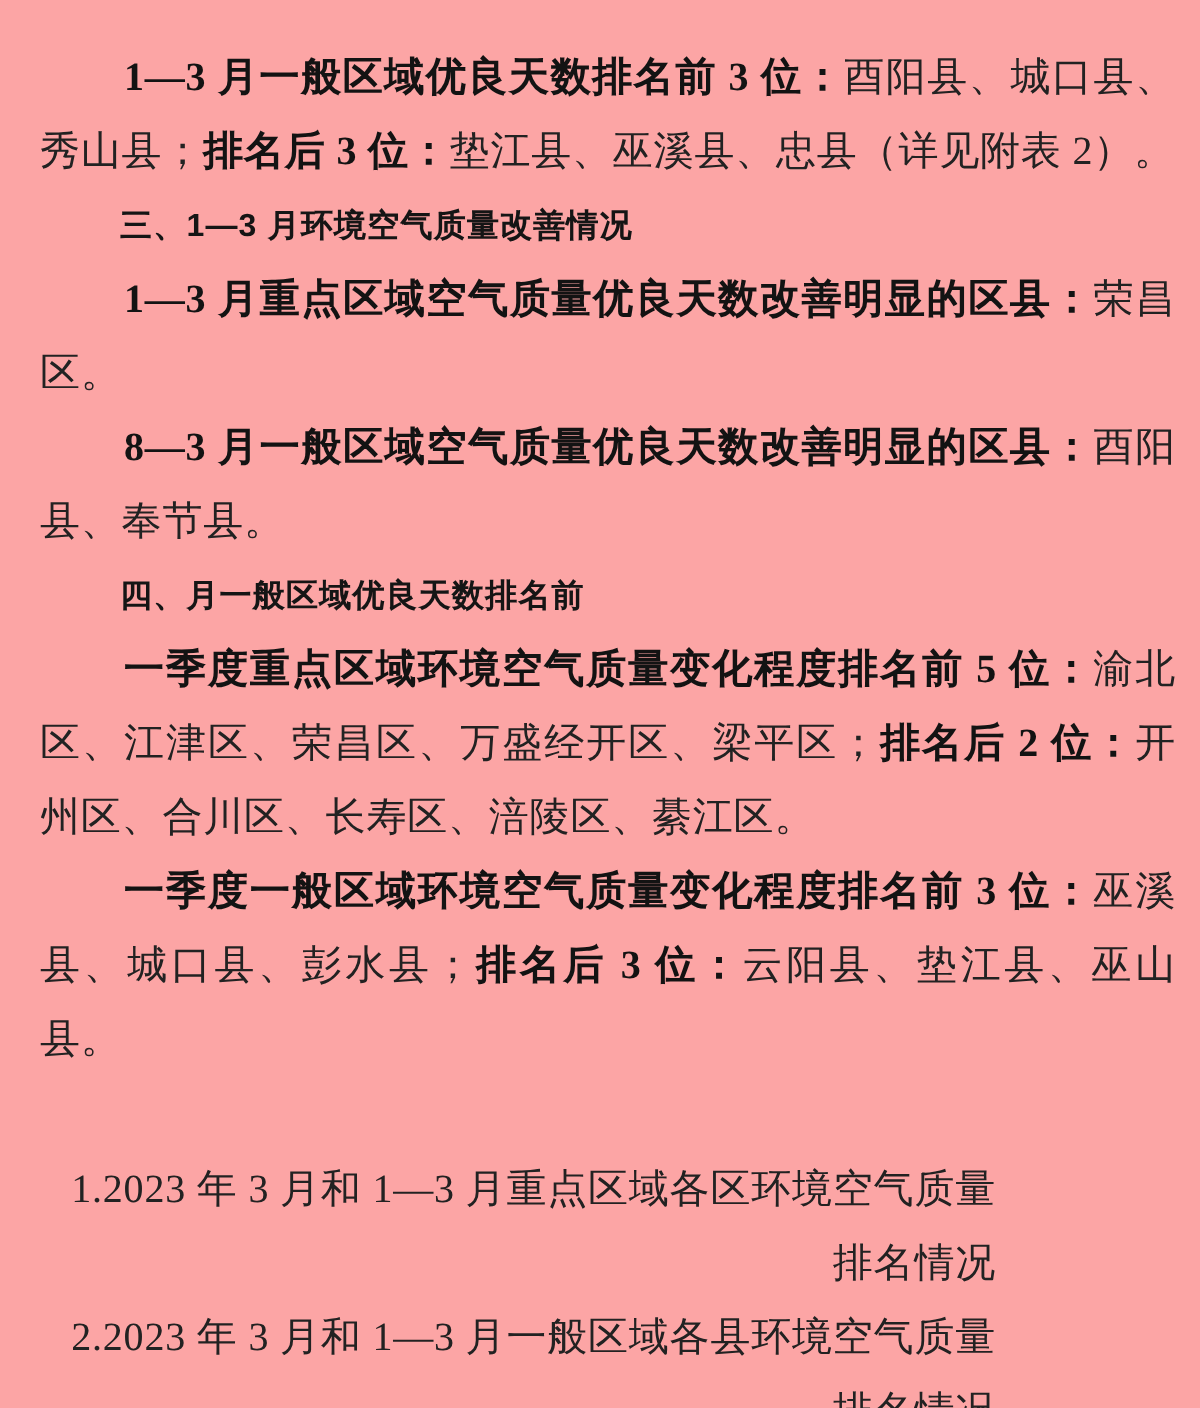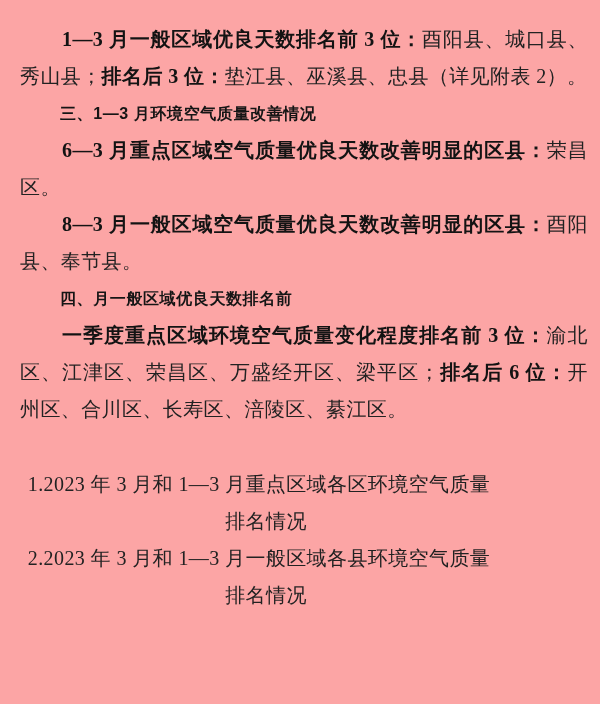--- a/index.html
+++ b/index.html
@@ -48,48 +48,51 @@
     margin-left: 30px;
     white-space: nowrap;
   }
   .att-items {
     flex: 1 1 auto;
     max-width: 478px;
   }
   .att-item {
     padding-left: 14px;
     text-indent: -14px;
-    text-align: center;
+    text-align: right;
   }
 </style>
 </head>
 <body>
 
 <div class="page">
 
   <p class="body">
     <span class="b">1—3 月一般区域优良天数排名前 3 位：</span><span>酉阳县、城口县、秀山县；</span><span class="b">排名后 3 位：</span><span>垫江县、巫溪县、忠县（详见附表 2）。</span>
   </p>
 
   <h3 class="heading">三、1—3 月环境空气质量改善情况</h3>
 
   <p class="body">
-    <span class="b">6—3 月重点区域空气质量优良天数改善明显的区县：</span><span>荣昌区。</span>
+    <span class="b">1—3 月重点区域空气质量优良天数改善明显的区县：</span><span>荣昌区。</span>
   </p>
 
   <p class="body">
     <span class="b">8—3 月一般区域空气质量优良天数改善明显的区县：</span><span>酉阳县、奉节县。</span>
   </p>
 
   <h3 class="heading">四、月一般区域优良天数排名前</h3>
 
   <p class="body">
-    <span class="b">一季度重点区域环境空气质量变化程度排名前 3 位：</span><span>渝北区、江津区、荣昌区、万盛经开区、梁平区；</span><span class="b">排名后 6 位：</span><span>开州区、合川区、长寿区、涪陵区、綦江区。</span>
+    <span class="b">一季度重点区域环境空气质量变化程度排名前 5 位：</span><span>渝北区、江津区、荣昌区、万盛经开区、梁平区；</span><span class="b">排名后 2 位：</span><span>开州区、合川区、长寿区、涪陵区、綦江区。</span>
   </p>
 
+  <p class="body">
+    <span class="b">一季度一般区域环境空气质量变化程度排名前 3 位：</span><span>巫溪县、城口县、彭水县；</span><span class="b">排名后 3 位：</span><span>云阳县、垫江县、巫山县。</span>
+  </p>
 
   <div class="attachment">
     <div class="att-items">
       <div class="att-item">1.2023 年 3 月和 1—3 月重点区域各区环境空气质量排名情况</div>
       <div class="att-item">2.2023 年 3 月和 1—3 月一般区域各县环境空气质量排名情况</div>
     </div>
   </div>
 
 </div>
 

